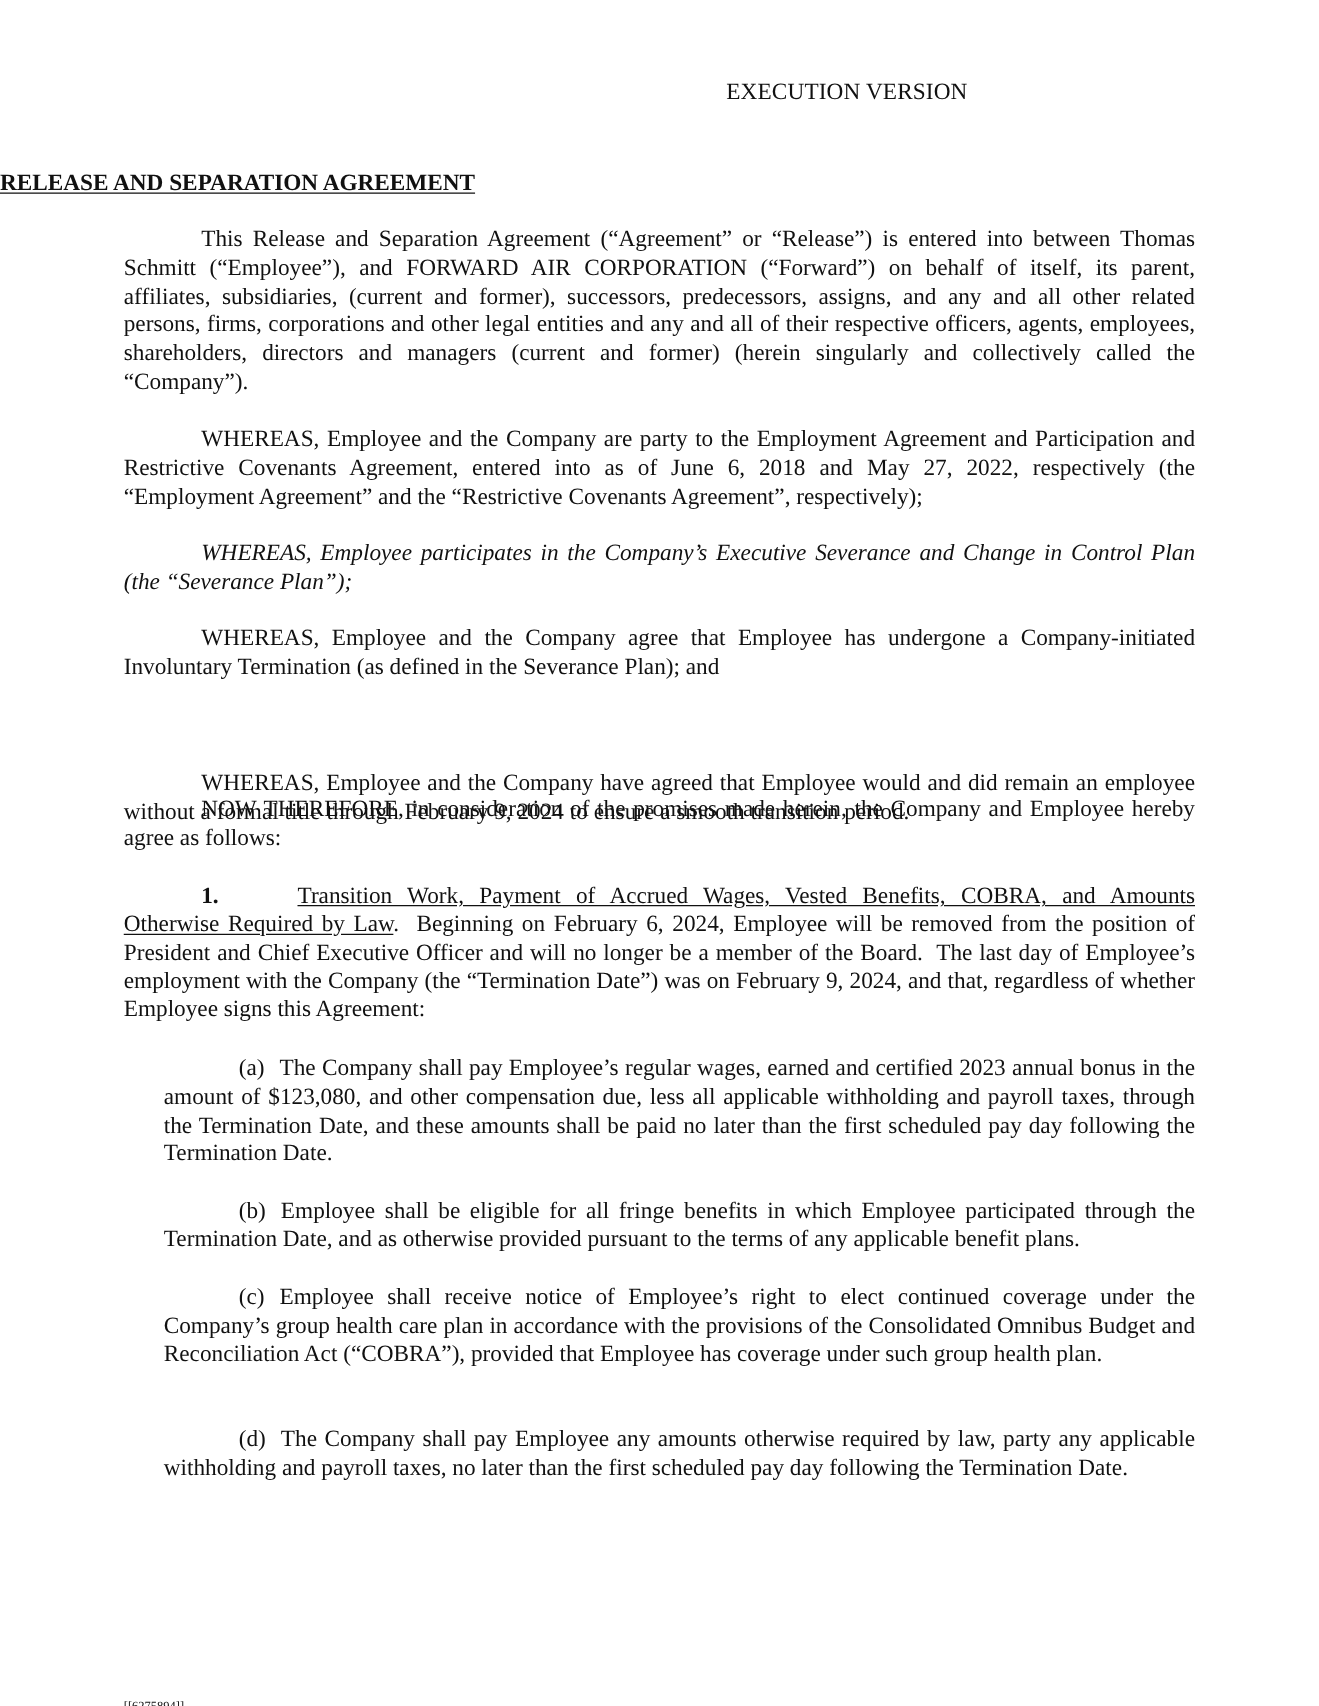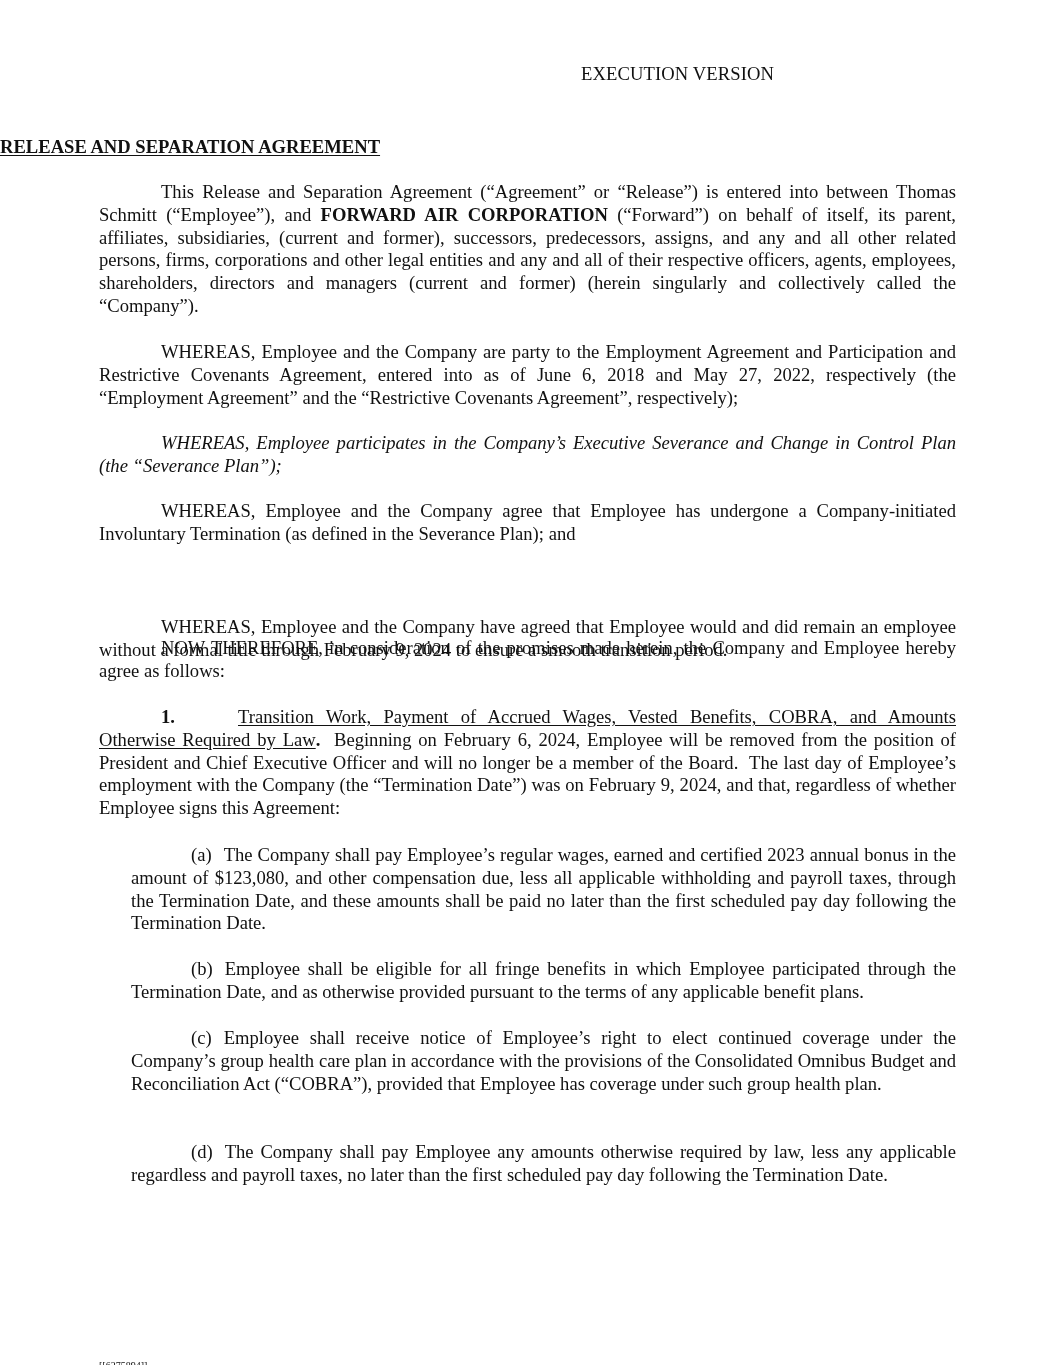--- a/index.html
+++ b/index.html
@@ -28,21 +28,21 @@
     position: absolute; left: 131px; width: 825px;
     font-size: 18.6px; line-height: 22.8px;
     text-align: justify; text-align-last: left;
     margin: 0;
   }
   .indent { display: inline-block; width: 62px; }
   .subindent { display: inline-block; width: 60px; }
   .sec-num { font-weight: bold; display: inline-block; width: 77px; }
   .sec-title { font-weight: normal; text-decoration: underline; text-underline-offset: 2px; }
   .label-gap { display: inline-block; width: 12px; }
-  b { font-weight: bold; }
+  b { font-weight: normal; }
   .footer-id {
     position: absolute; left: 99px; top: 1360px;
     font-size: 10px;
   }
 </style>
 </head>
 <body>
 
 <div class="page">
 
@@ -63,17 +63,17 @@
   <p class="para" style="top:637px;"><span class="indent"></span><span>NOW THEREFORE, in consideration of the promises made herein, the Company and Employee hereby agree as follows:</span></p>
 
   <p class="para" style="top:706px;"><span class="indent"></span><span class="sec-num">1.</span><span class="sec-title">Transition Work, Payment of Accrued Wages, Vested Benefits, COBRA, and Amounts Otherwise Required by Law</span><b>.</b><span style="white-space:pre-wrap;">  Beginning on February 6, 2024, Employee will be removed from the position of President and Chief Executive Officer and will no longer be a member of the Board.  The last day of Employee’s employment with the Company (the “Termination Date”) was on February 9, 2024, and that, regardless of whether Employee signs this Agreement:</span></p>
 
   <p class="sub" style="top:844px;"><span class="subindent"></span><span>(a)</span><span class="label-gap"></span><span>The Company shall pay Employee’s regular wages, earned and certified 2023 annual bonus in the amount of $123,080, and other compensation due, less all applicable withholding and payroll taxes, through the Termination Date, and these amounts shall be paid no later than the first scheduled pay day following the Termination Date.</span></p>
 
   <p class="sub" style="top:958px;"><span class="subindent"></span><span>(b)</span><span class="label-gap"></span><span>Employee shall be eligible for all fringe benefits in which Employee participated through the Termination Date, and as otherwise provided pursuant to the terms of any applicable benefit plans.</span></p>
 
   <p class="sub" style="top:1027px;"><span class="subindent"></span><span>(c)</span><span class="label-gap"></span><span>Employee shall receive notice of Employee’s right to elect continued coverage under the Company’s group health care plan in accordance with the provisions of the Consolidated Omnibus Budget and Reconciliation Act (“COBRA”), provided that Employee has coverage under such group health plan.</span></p>
 
-  <p class="sub" style="top:1141px;"><span class="subindent"></span><span>(d)</span><span class="label-gap"></span><span>The Company shall pay Employee any amounts otherwise required by law, less any applicable regardless and payroll taxes, no later than the first scheduled pay day following the Termination Date.</span></p>
+  <p class="sub" style="top:1141px;"><span class="subindent"></span><span>(d)</span><span class="label-gap"></span><span>The Company shall pay Employee any amounts otherwise required by law, party any applicable withholding and payroll taxes, no later than the first scheduled pay day following the Termination Date.</span></p>
 
   <div class="footer-id">[[6275894]]</div>
 
 </div>
 
 </body></html>

